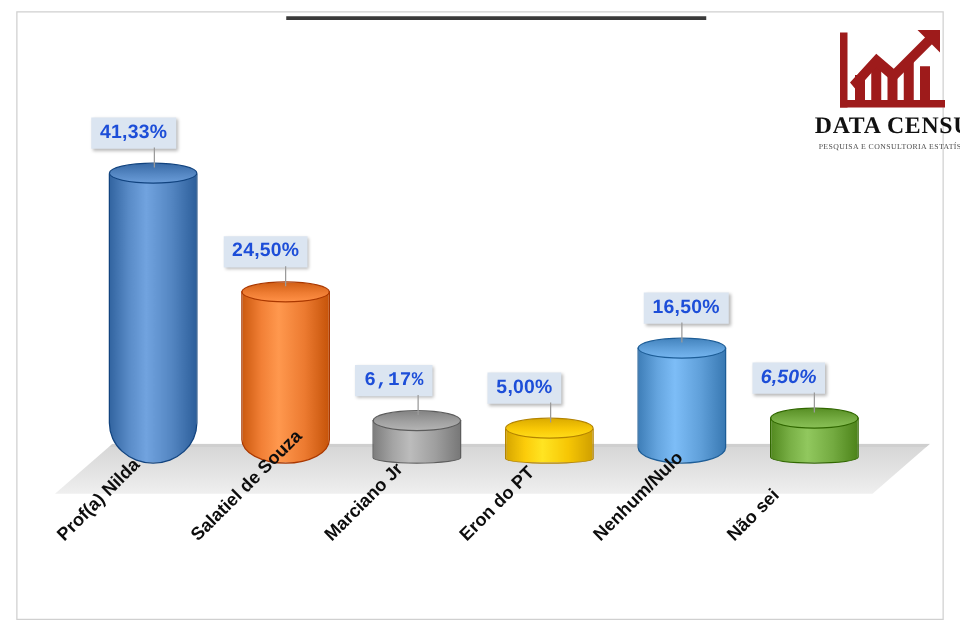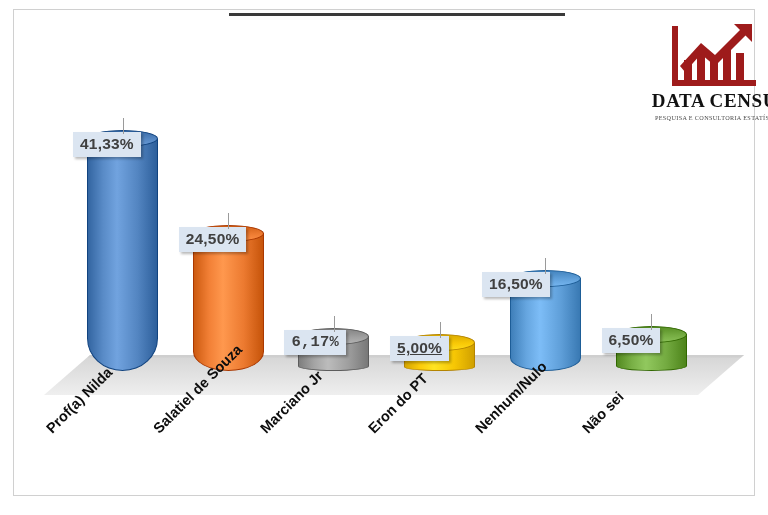--- a/index.html
+++ b/index.html
@@ -101,28 +101,27 @@
     position: absolute;
     left: 0;
     width: 100%;
     border-radius: 50%;
   }
 
   
   .data-label {
     position: absolute;
     background: #dbe5f1;
-    color: #404040;
+    color: #1d4ed8;
     font-weight: bold;
     font-size: 15.5px;
     letter-spacing: 0.2px;
     padding: 3px 7px 4px 7px;
     white-space: nowrap;
     box-shadow: 1.5px 1.5px 2.5px rgba(0,0,0,0.28);
-    margin-top: 38px;
   }
   .leader {
     position: absolute;
     width: 1px;
     background: #9a9a9a;
   }
 
   
   .cat-label {
     position: absolute;
@@ -202,25 +201,25 @@
       </div>
     </div>
 
   <div id="labels-layer">
       <div class="data-label" style="left: 59px; top: 84.2254px;">41,33%</div>
       <div class="leader" style="left: 108.5px; top: 108.225px; height: 16px;"></div>
       <div class="data-label" style="left: 164.7px; top: 178.81px; text-align: center;">24,50%</div>
       <div class="leader" style="left: 214.2px; top: 202.81px; height: 16px;"></div>
       <div class="data-label" style="left: 270.4px; top: 281.825px; font-family: Liberation Mono, monospace;">6,17%</div>
       <div class="leader" style="left: 319.9px; top: 305.825px; height: 16px;"></div>
-      <div class="data-label" style="left: 376.1px; top: 288.4px; text-decoration: underline;">5,00%</div>
+      <div class="data-label" style="left: 376.1px; top: 288.4px;">5,00%</div>
       <div class="leader" style="left: 425.6px; top: 312.4px; height: 16px;"></div>
-      <div class="data-label" style="left: 468px; top: 223.77px;">16,50%</div>
+      <div class="data-label" style="left: 501px; top: 223.77px;">16,50%</div>
       <div class="leader" style="left: 531.3px; top: 247.77px; height: 16px;"></div>
-      <div class="data-label" style="left: 587.5px; top: 279.97px;">6,50%</div>
+      <div class="data-label" style="left: 587.5px; top: 279.97px; font-style: italic;">6,50%</div>
       <div class="leader" style="left: 637px; top: 303.97px; height: 16px;"></div>
     </div>
 
   <div id="cats-layer">
       <div class="cat-label" style="left: 29px; top: 415px;">Prof(a) Nilda</div>
       <div class="cat-label" style="left: 136.2px; top: 415px;">Salatiel de Souza</div>
       <div class="cat-label" style="left: 243.4px; top: 415px;">Marciano Jr</div>
       <div class="cat-label" style="left: 350.6px; top: 415px;">Eron do PT</div>
       <div class="cat-label" style="left: 457.8px; top: 415px;">Nenhum/Nulo</div>
       <div class="cat-label" style="left: 565px; top: 415px;">Não sei</div>

